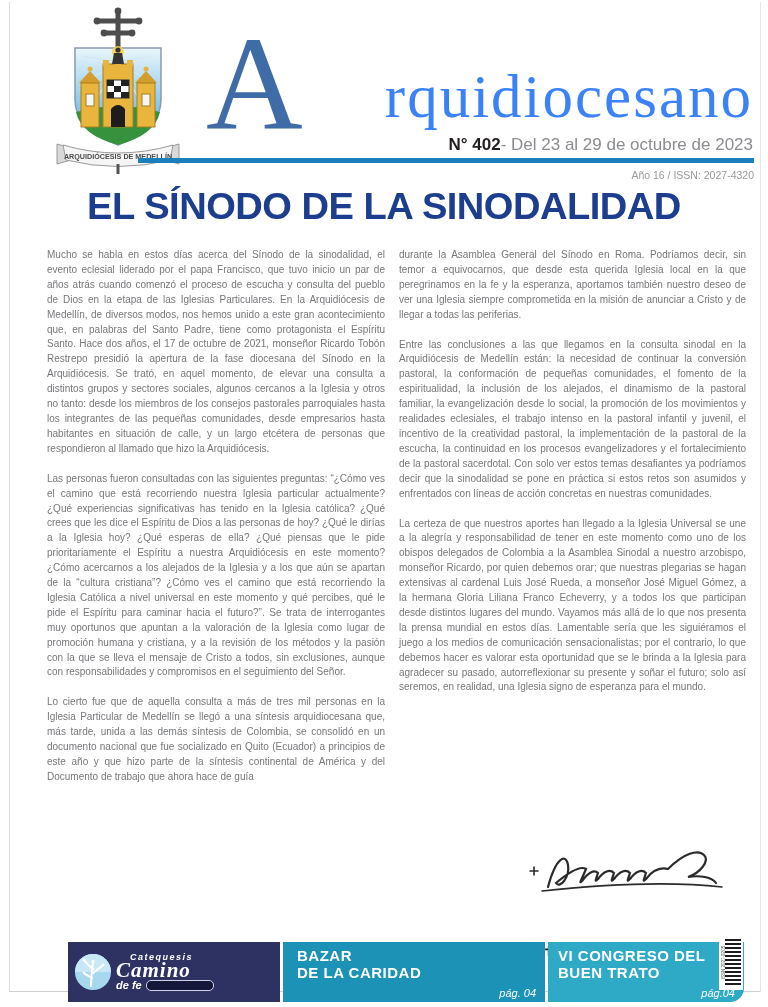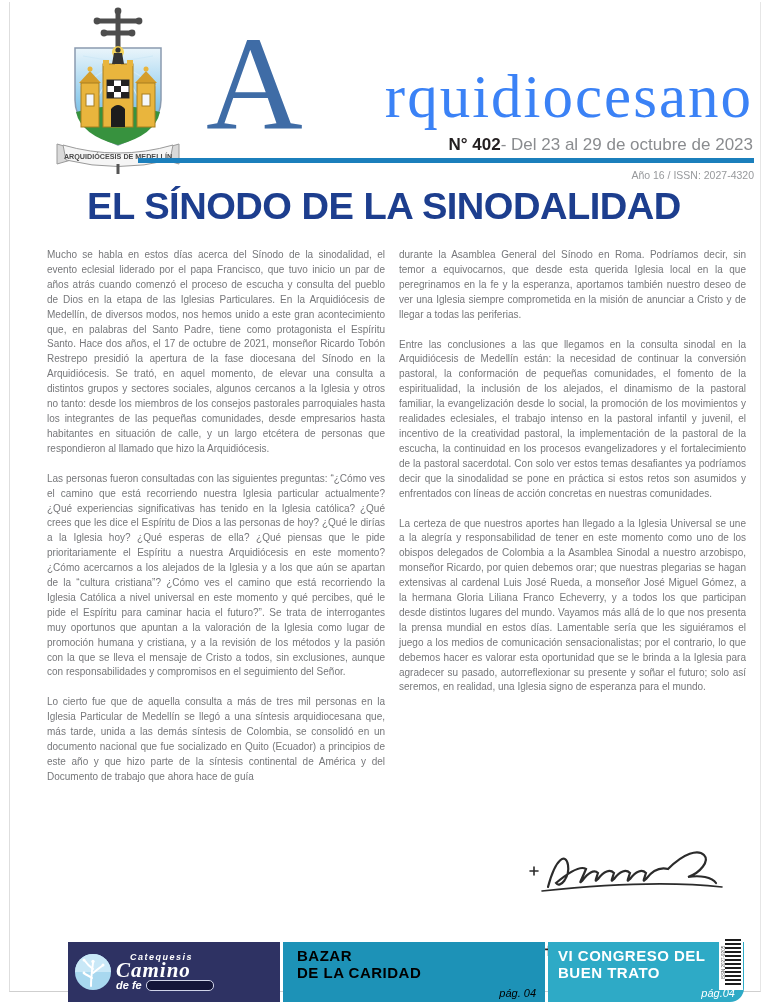--- a/index.html
+++ b/index.html
@@ -39,21 +39,21 @@
   
   .footer-banner{position:absolute;top:942px;left:0;width:768px;height:46px;}
   .panel{position:absolute;top:0;height:60px;box-sizing:border-box;margin-left:30px;}
   .panel-camino{left:38px;width:212px;background:#2e3263;display:flex;align-items:center;padding:3px 6px;}
   .camino-text{color:#fff;margin-left:4px;line-height:1;}
   .camino-top{font-size:9px;font-style:italic;font-weight:bold;letter-spacing:1.5px;margin-left:14px;}
   .camino-main{font-family:"Liberation Serif",serif;font-style:italic;font-weight:bold;font-size:21px;
         letter-spacing:1px;margin-top:-2px;}
   .camino-sub{display:flex;align-items:center;gap:4px;font-size:11px;font-style:italic;font-weight:bold;margin-top:-1px;}
   .camino-badge{width:66px;height:9px;background:#14163a;border:1px solid #cfd3e8;border-radius:5px;}
-  .panel-bazar{left:253px;width:262px;background:#1d92b7;color:#000000;padding:5px 10px 4px 14px;}
+  .panel-bazar{left:253px;width:262px;background:#1d92b7;color:#ffffff;padding:5px 10px 4px 14px;}
   .panel-congreso{left:518px;width:196px;background:#2eaac6;color:#fff;padding:5px 8px 4px 10px;
         border-radius:0 0 14px 0;}
   .banner-line{font-size:15px;font-weight:bold;letter-spacing:0.5px;line-height:17px;white-space:nowrap;}
   .pag{position:absolute;right:9px;bottom:3px;font-style:italic;font-size:11px;font-weight:normal;}
 
   .barcode{position:absolute;left:719px;top:936px;width:24px;height:54px;background:#fff;
         display:flex;align-items:center;}
   .barcode-bars{width:16px;height:48px;margin-left:6px;
         background:repeating-linear-gradient(180deg,#1c1c1c 0 2px,#fff 2px 4px);}
   .barcode-label{position:absolute;left:-16px;top:24px;font-size:4.5px;color:#555;

